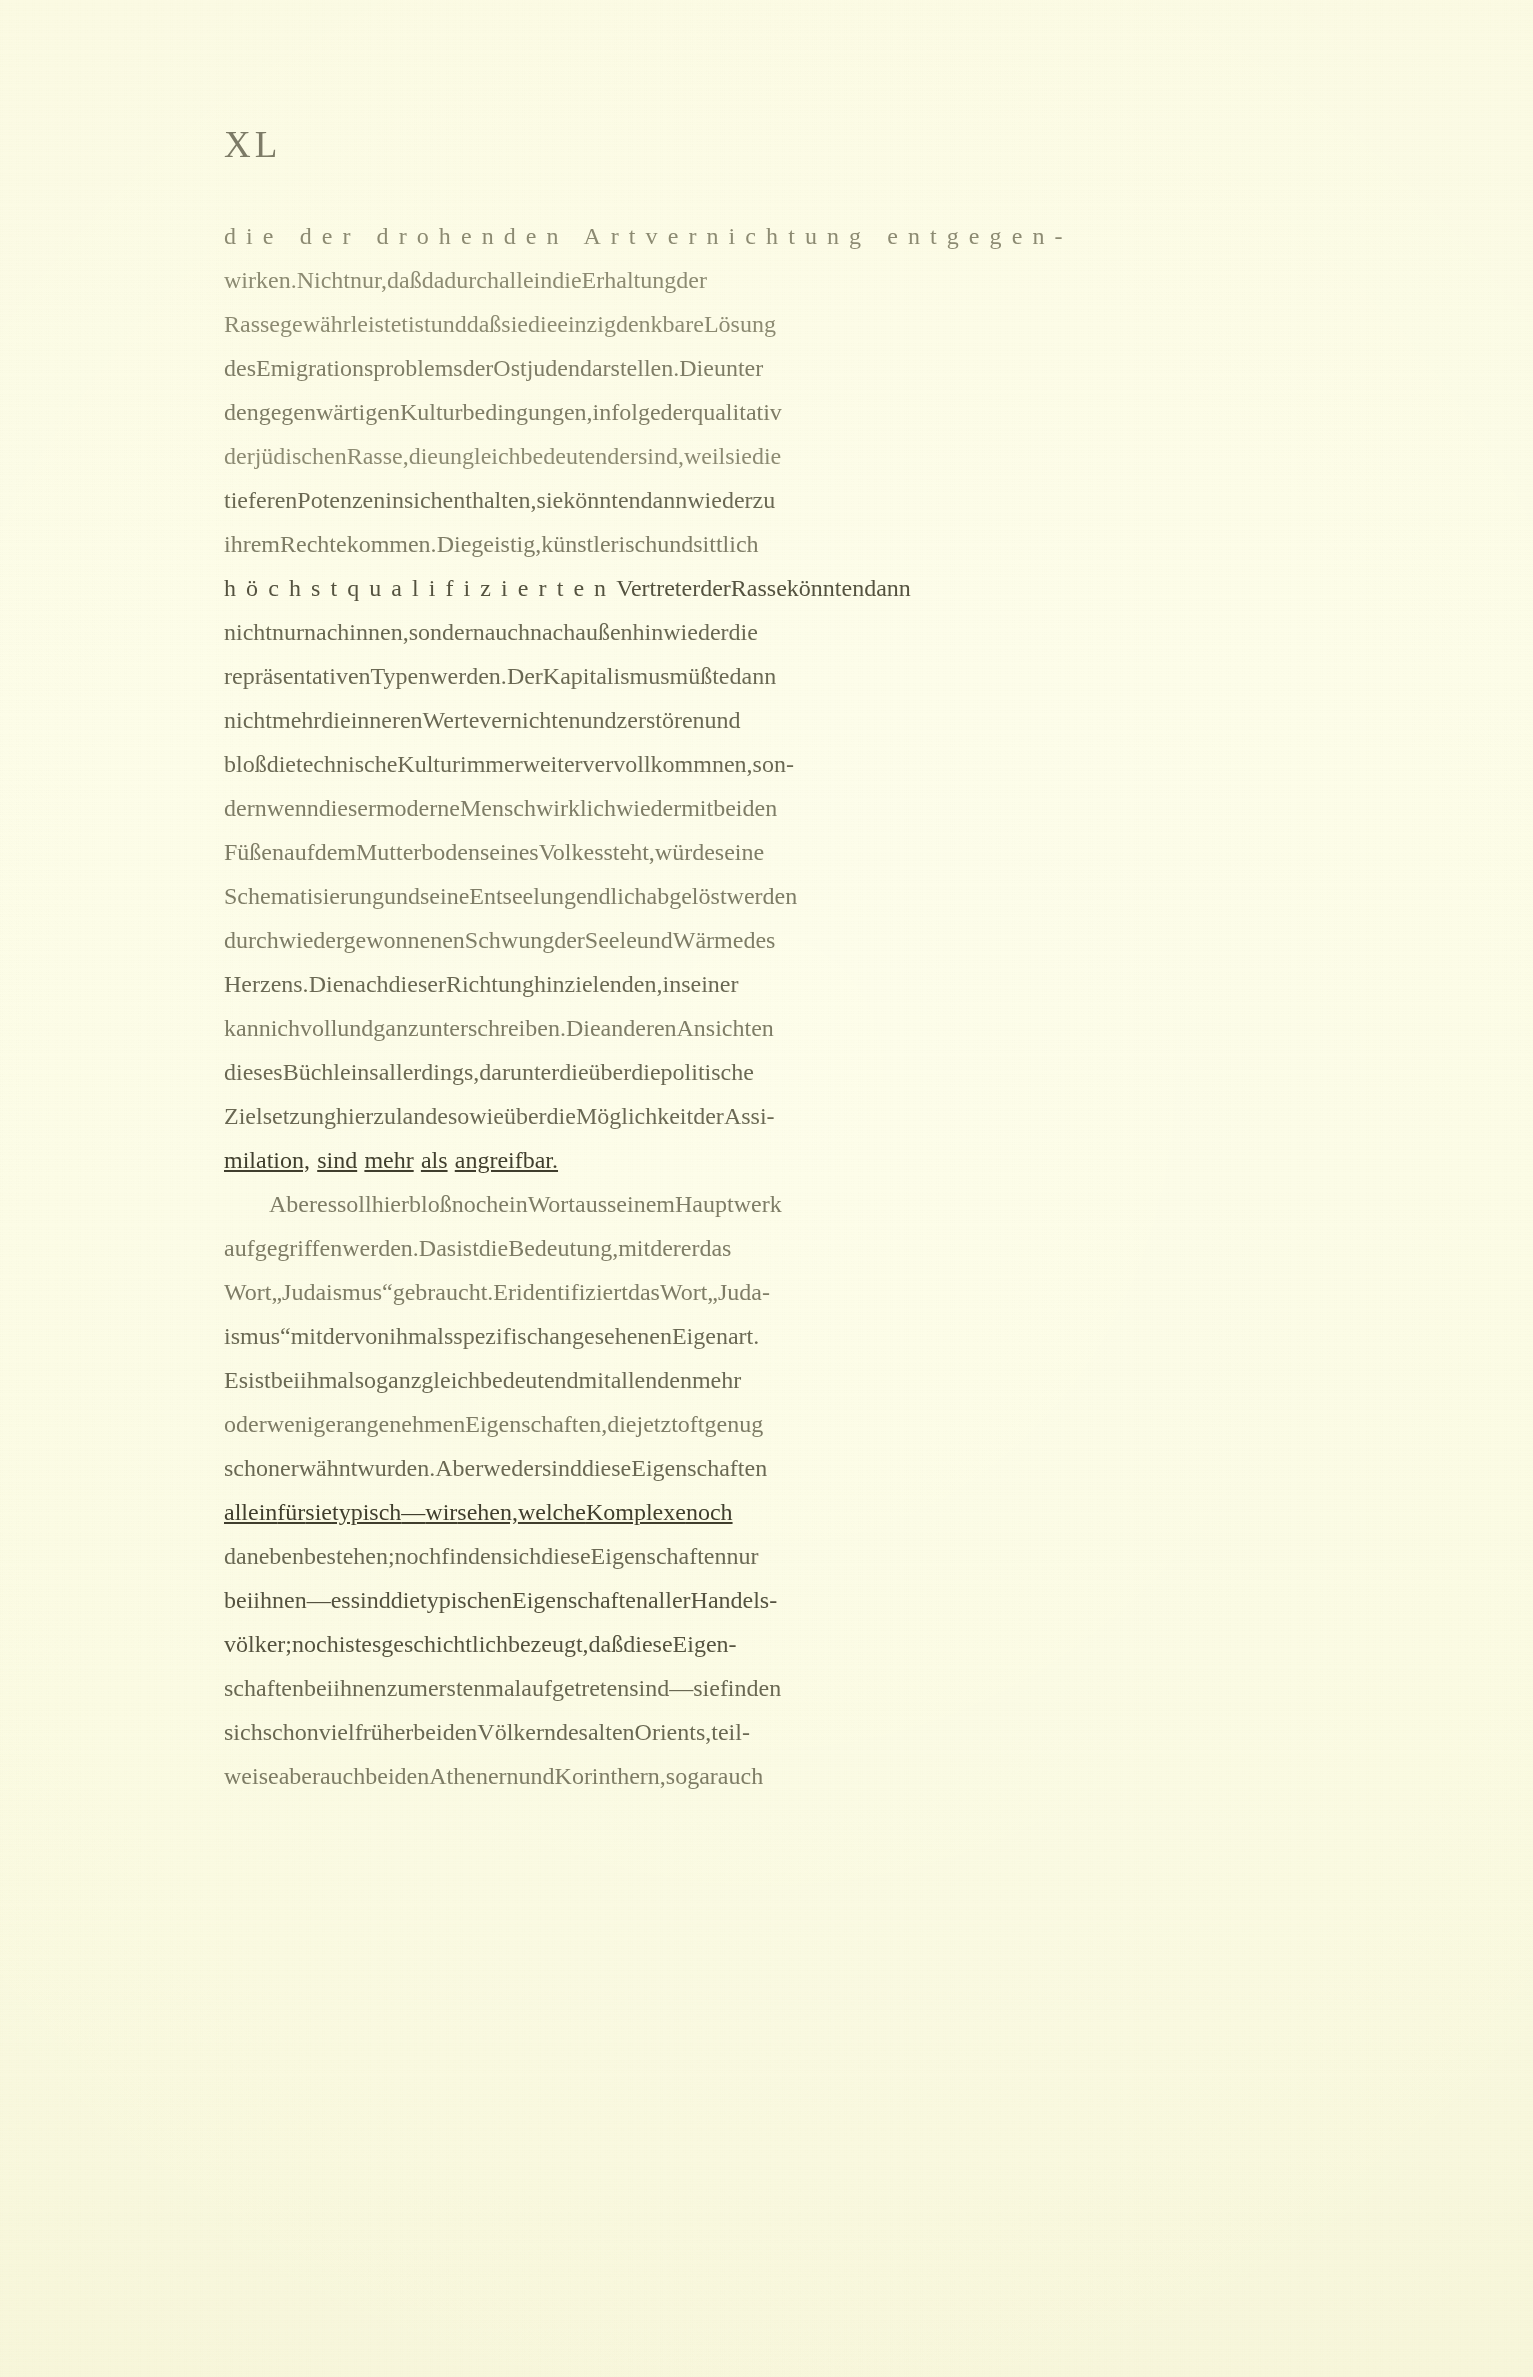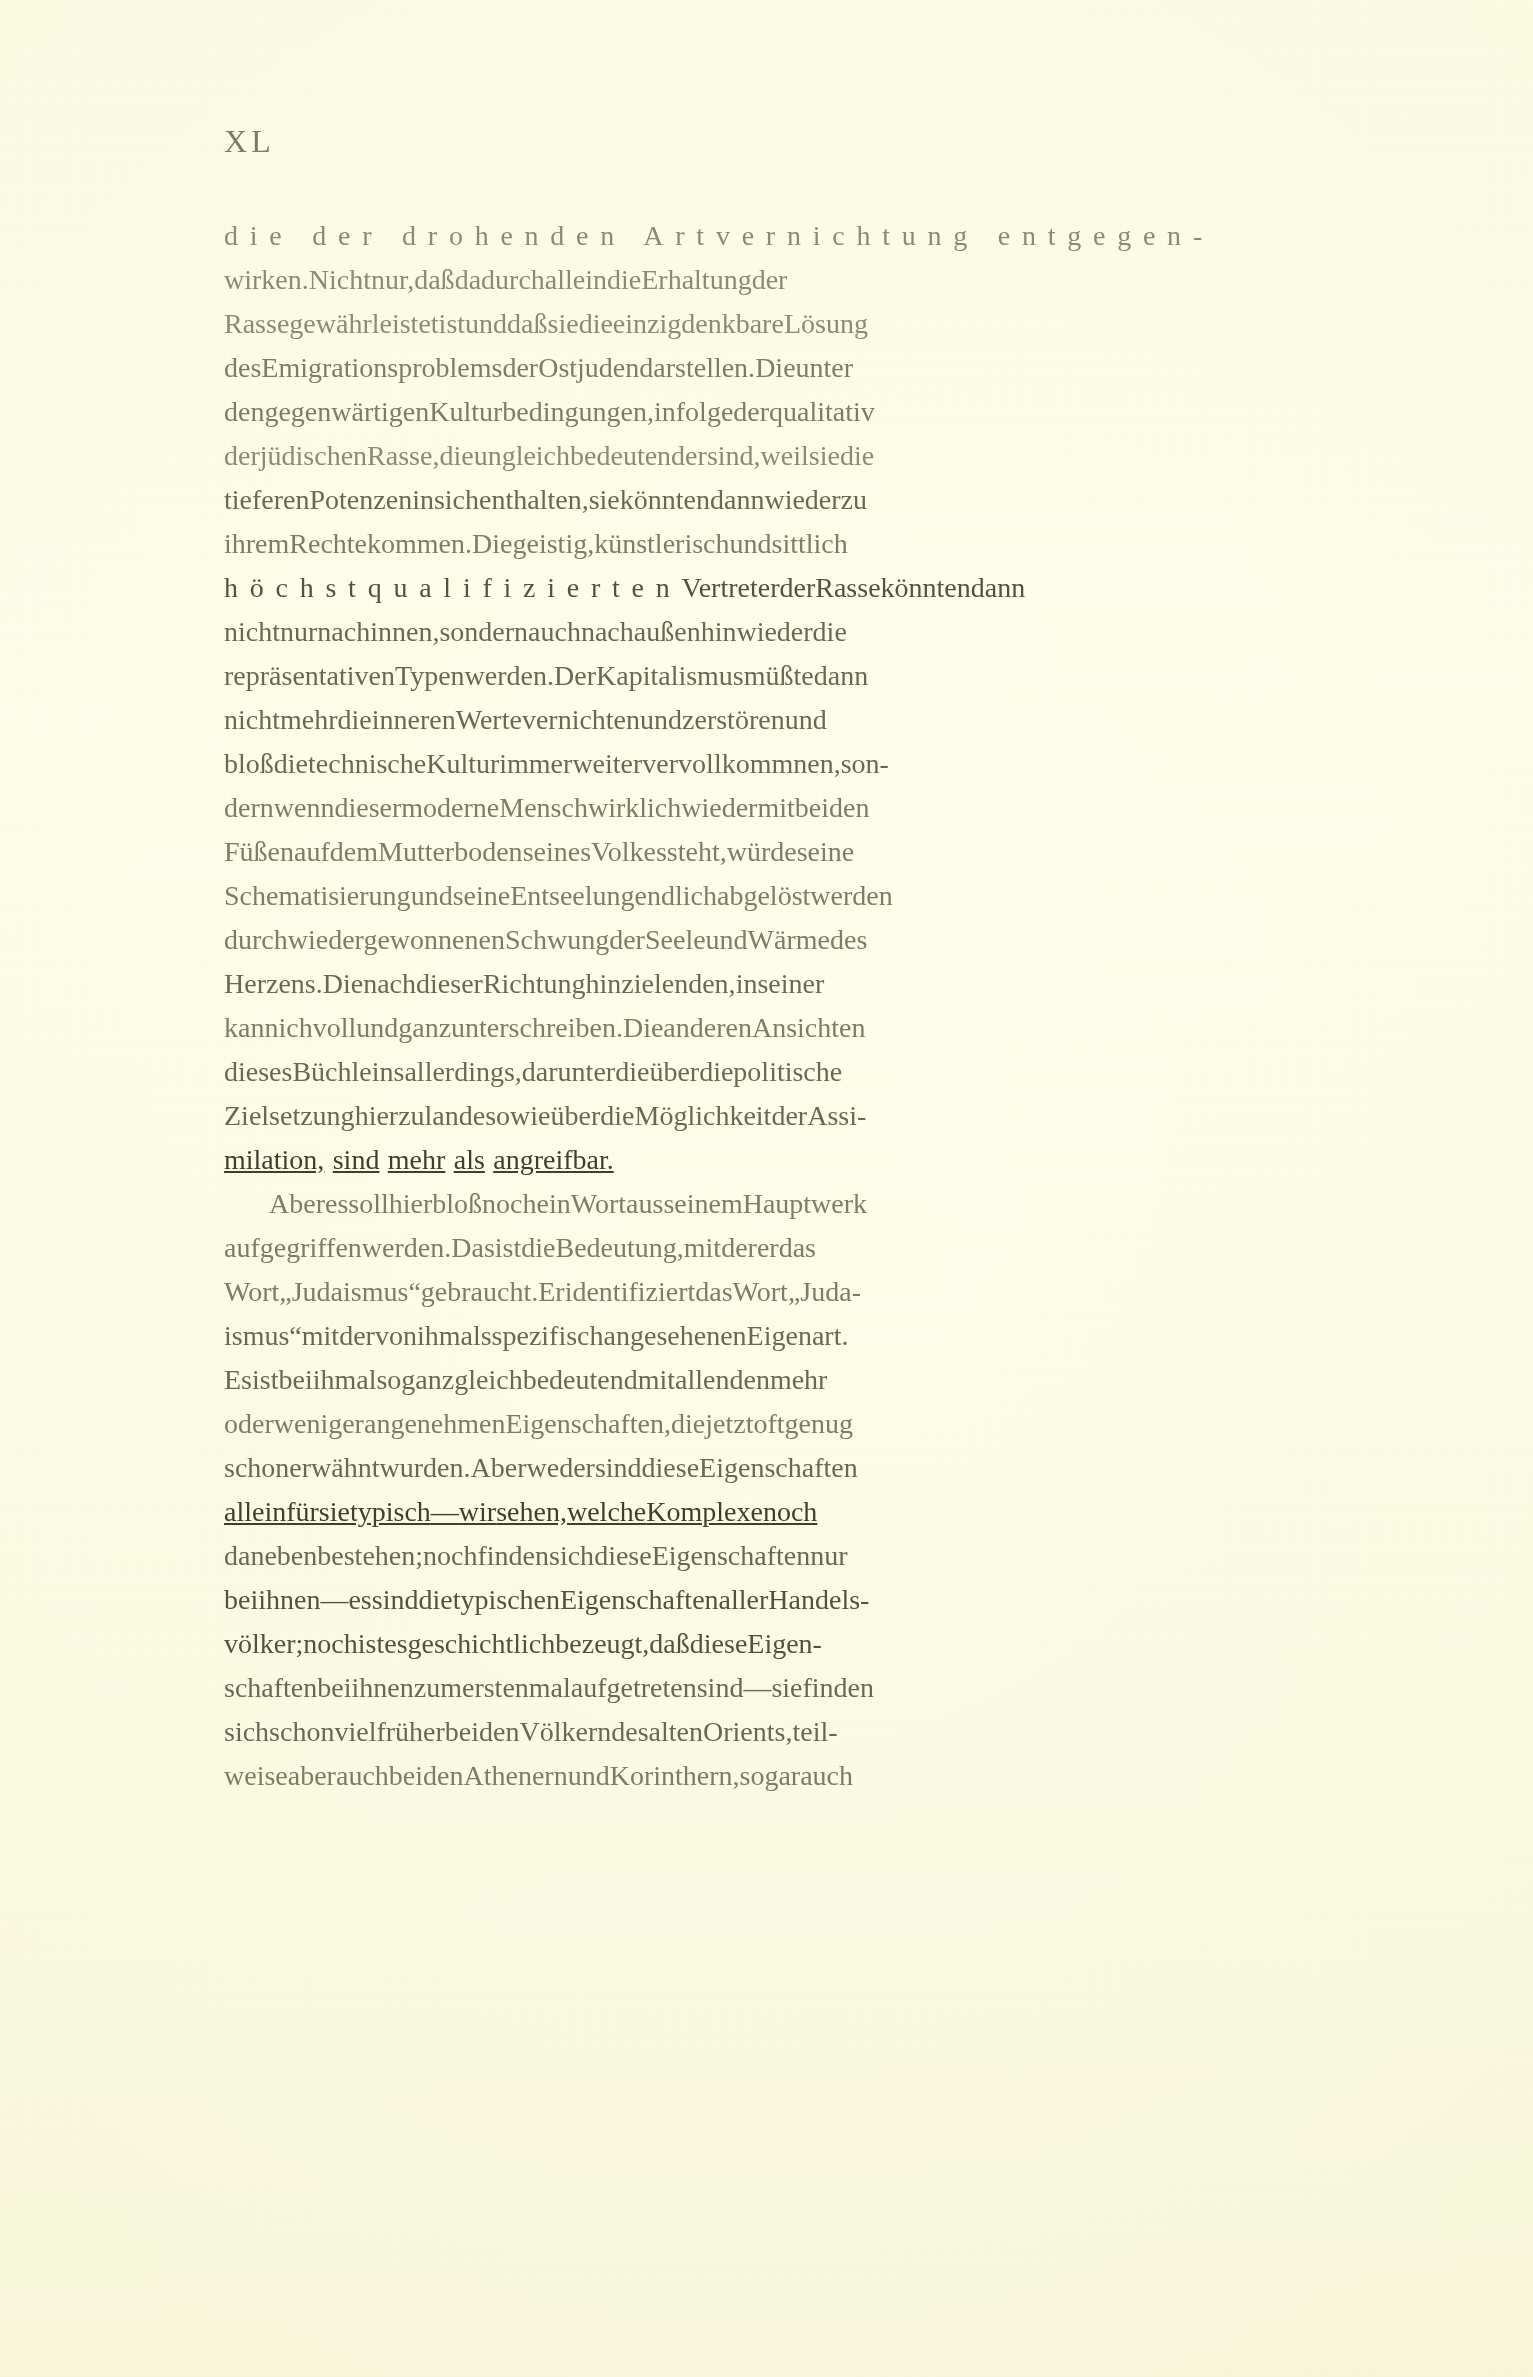--- a/index.html
+++ b/index.html
@@ -30,33 +30,33 @@
     background-image:
       repeating-linear-gradient(0deg, rgba(180,175,130,0.035) 0px, rgba(180,175,130,0.035) 0.6px, rgba(0,0,0,0) 0.6px, rgba(0,0,0,0) 1.7px),
       repeating-linear-gradient(90deg, rgba(180,175,130,0.03) 0px, rgba(180,175,130,0.03) 0.6px, rgba(0,0,0,0) 0.6px, rgba(0,0,0,0) 2.3px);
   }
 
   .folio {
     position: absolute;
     left: 224px;
     top: 123px;
     font-family: "Liberation Serif", "DejaVu Serif", serif;
-    font-size: 32px;
+    font-size: 37px;
     letter-spacing: 4.1px;
     color: #5e5c48;
     opacity: 0.80;
   }
 
   .body {
     position: absolute;
     left: 224px;
     top: 214px;
     width: 1141px;
     font-family: "Liberation Serif", "DejaVu Serif", serif;
-    font-size: 28px;
+    font-size: 24px;
     color: #4f4d3a;
   }
 
   .ln {
     display: block;
     height: 44px;
     line-height: 44px;
     white-space: nowrap;
     color: #4e4c39;
   }

